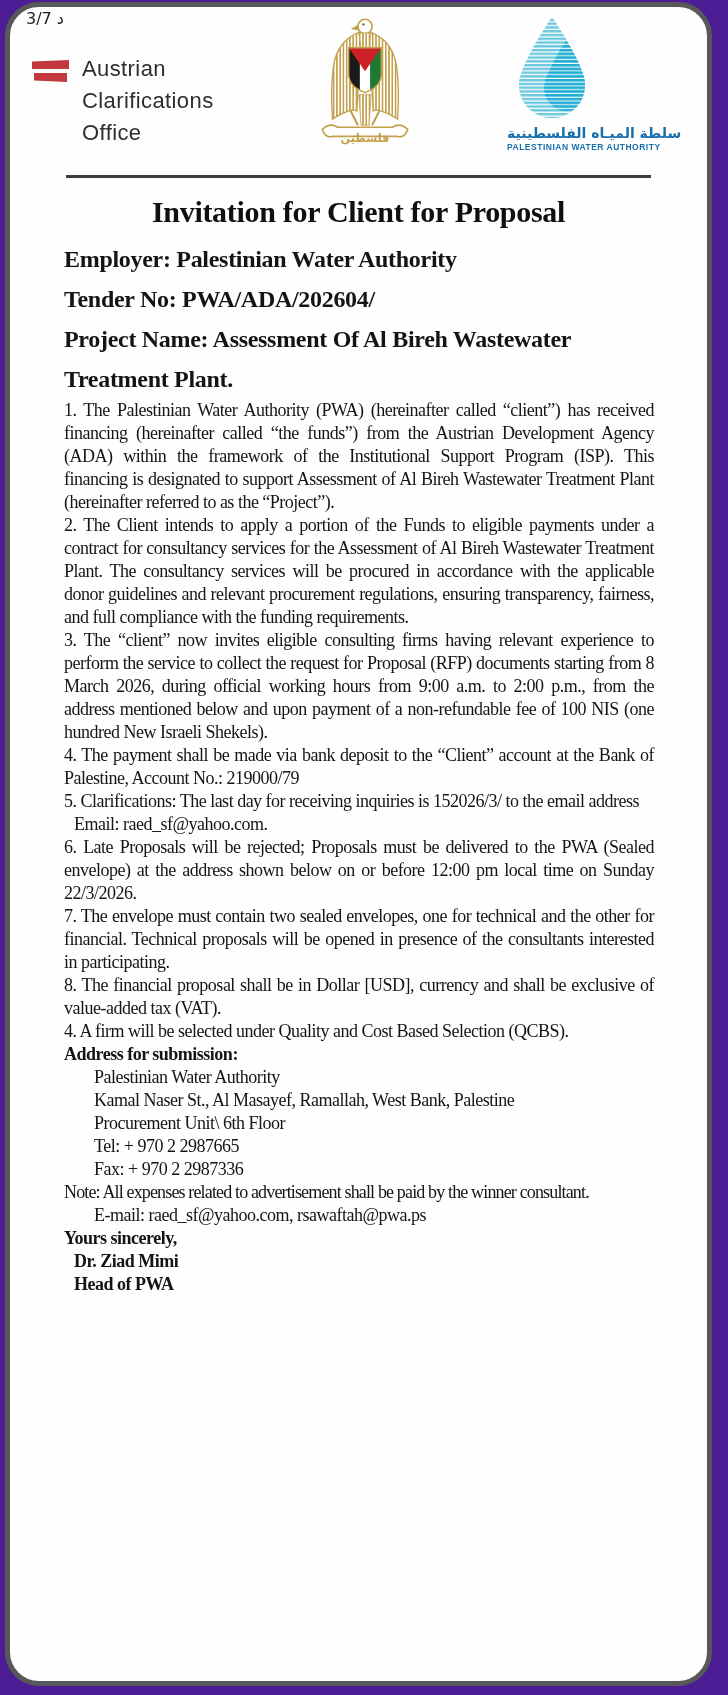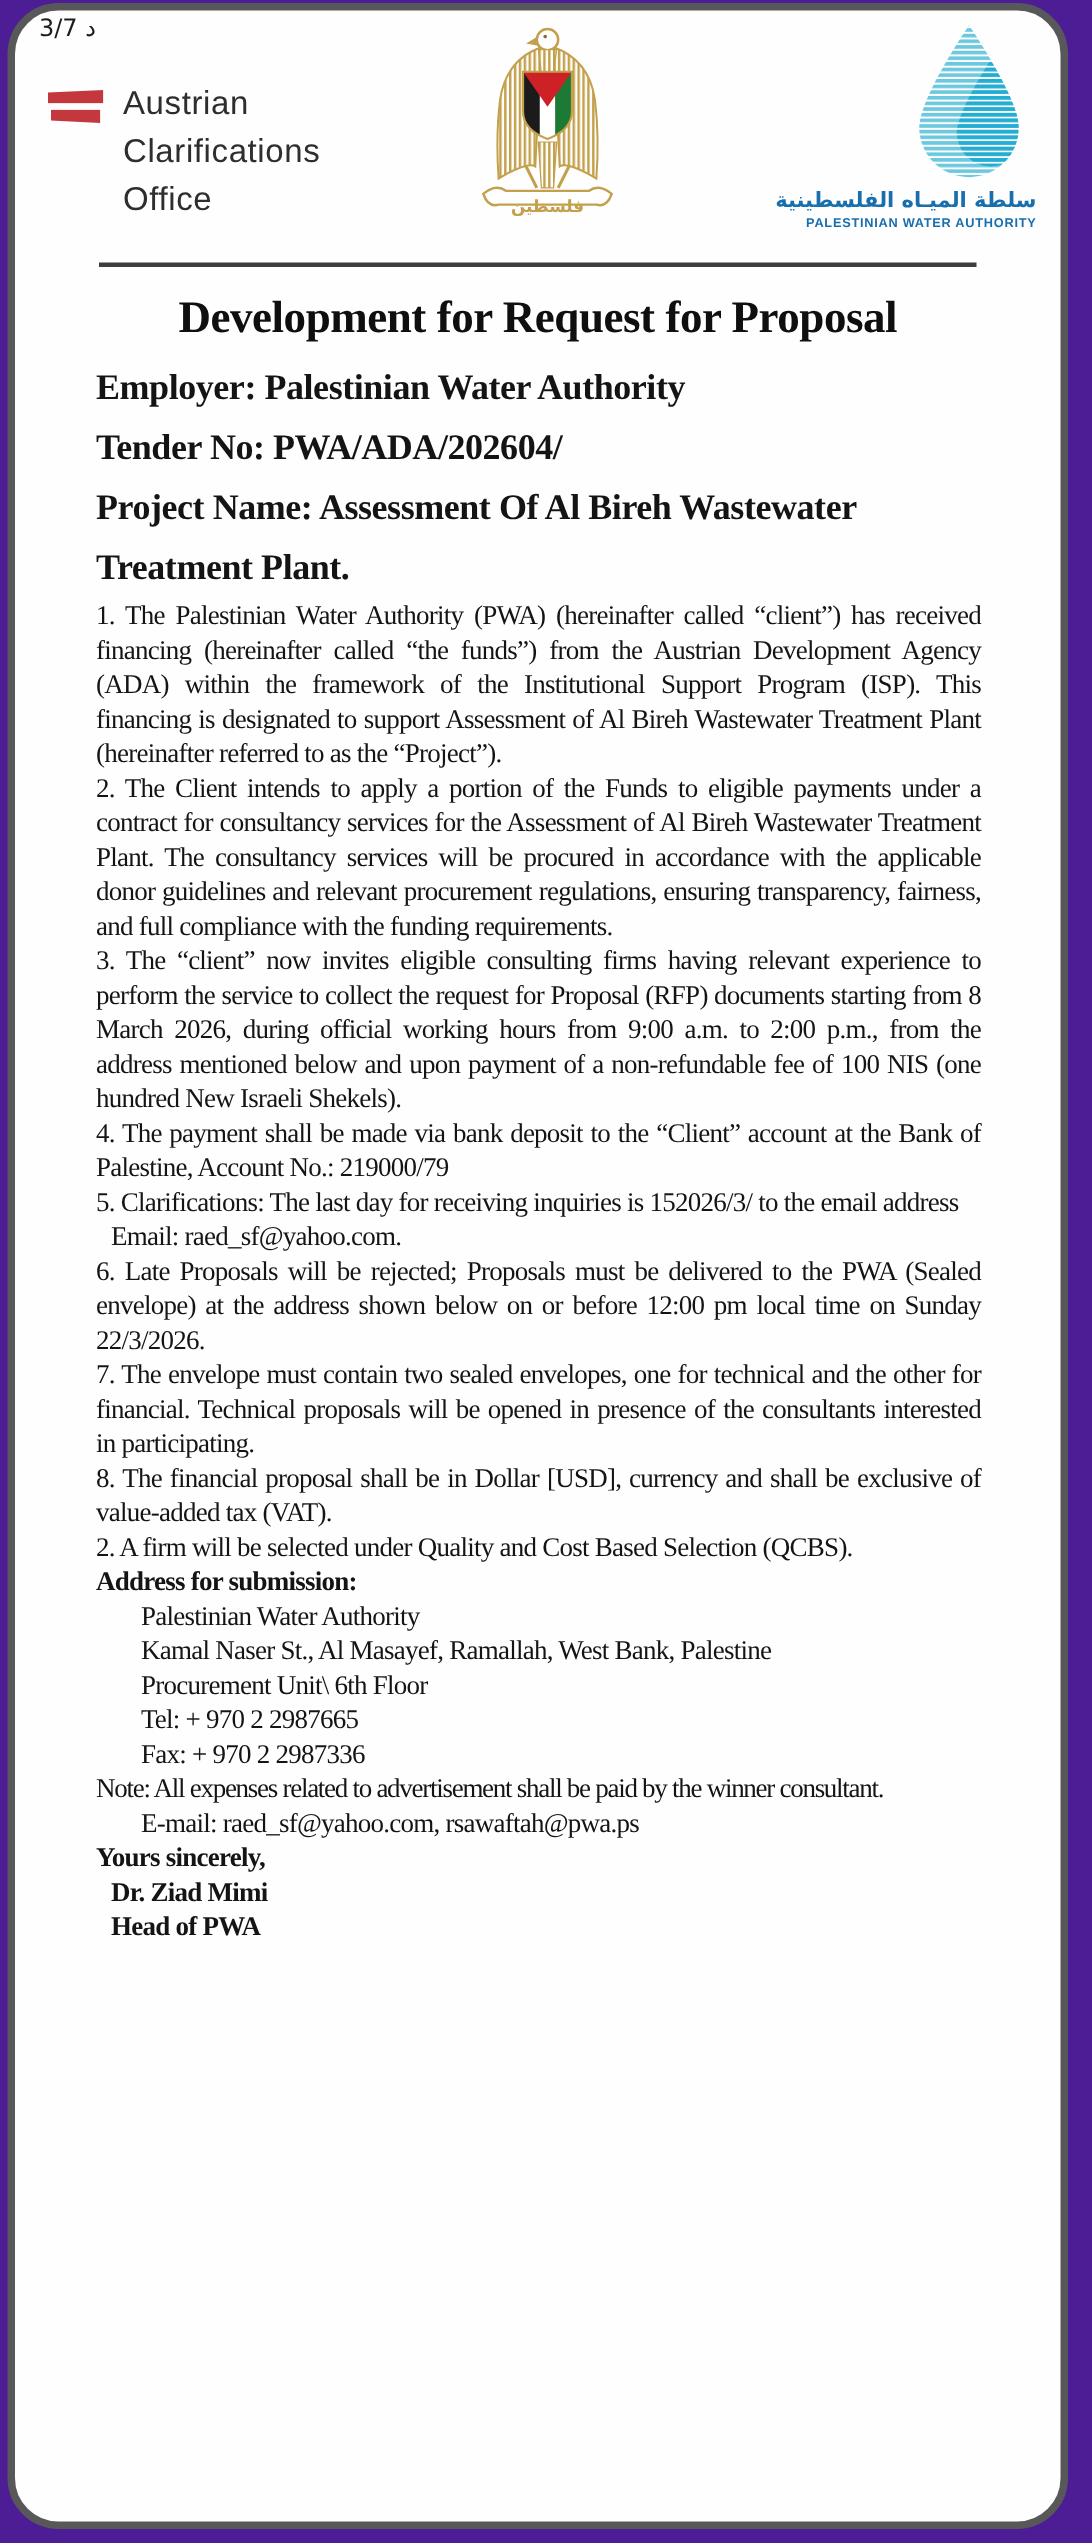--- a/index.html
+++ b/index.html
@@ -22,21 +22,21 @@
                font-family:"DejaVu Sans","Liberation Serif",serif;}
   .masthead{position:absolute;top:0;left:0;right:0;height:168px;}
   .austrian{position:absolute;left:22px;top:46px;display:flex;gap:13px;justify-content:flex-end;}
   .aflag{display:flex;flex-direction:column;gap:4px;margin-top:7px;}
   .aflag .bar{height:9px;background:var(--austrian-red);}
   .aflag .bar1{width:37px;clip-path:polygon(0 18%,100% 0,100% 100%,0 100%);}
   .aflag .bar2{width:33px;margin-left:2px;clip-path:polygon(0 0,100% 0,100% 100%,0 82%);}
   .austrian-text{font-family:"Liberation Sans",sans-serif;font-size:22px;line-height:32px;
                  color:#2e2e2e;font-weight:500;letter-spacing:.4px;}
   .emblem{position:absolute;left:300px;top:6px;}
-  .pwa{position:absolute;right:16px;top:8px;width:184px;text-align:right;}
+  .pwa{position:absolute;right:16px;top:8px;width:184px;text-align:left;}
   .pwa-ar{margin-top:2px;font-family:"DejaVu Sans",sans-serif;font-weight:700;font-size:14px;
           color:var(--pwa-blue);line-height:17px;}
   .pwa-en{font-family:"Liberation Sans",sans-serif;font-weight:700;font-size:8.5px;
           letter-spacing:.5px;color:var(--pwa-blue);line-height:11px;}
   .rule{position:absolute;top:168px;left:56px;right:56px;height:3px;background:#3d3d3d;}
   .doc-title{position:absolute;top:184px;left:0;right:0;margin:0;text-align:center;
              font-family:"Liberation Serif",serif;font-weight:700;font-size:30px;line-height:42px;
              letter-spacing:-.3px;color:#0f0f0f;}
   .content{position:absolute;top:232px;left:54px;width:590px;}
   .content p{margin:0;}
@@ -119,36 +119,36 @@
             <path d="M66,28 C66,28 41,66 41,82 a25,25 0 0 0 50,0 C91,66 66,28 66,28 Z" fill="url(#ws2)"></path>
           </g>
         </svg>
         <div class="pwa-ar">سلطة الميـاه الفلسطينية</div>
         <div class="pwa-en">PALESTINIAN WATER AUTHORITY</div>
       </div>
     </header>
 
     <div class="rule"></div>
 
-    <h1 class="doc-title">Development for Request for Proposal</h1>
+    <h1 class="doc-title">Invitation for Client for Proposal</h1>
 
     <div class="content">
         <p class="p m">Employer: Palestinian Water Authority</p>
         <p class="p m">Tender No: PWA/ADA/202604/</p>
         <p class="p m">Project Name: Assessment Of Al Bireh Wastewater Treatment Plant.</p>
         <p class="p j">1. The Palestinian Water Authority (PWA) (hereinafter called “client”) has received financing (hereinafter called “the funds”) from the Austrian Development Agency (ADA) within the framework of the Institutional Support Program (ISP). This financing is designated to support Assessment of Al Bireh Wastewater Treatment Plant (hereinafter referred to as the “Project”).</p>
         <p class="p j">2. The Client intends to apply a portion of the Funds to eligible payments under a contract for consultancy services for the Assessment of Al Bireh Wastewater Treatment Plant. The consultancy services will be procured in accordance with the applicable donor guidelines and relevant procurement regulations, ensuring transparency, fairness, and full compliance with the funding requirements.</p>
         <p class="p j">3. The “client” now invites eligible consulting firms having relevant experience to perform the service to collect the request for Proposal (RFP) documents starting from 8 March 2026, during official working hours from 9:00 a.m. to 2:00 p.m., from the address mentioned below and upon payment of a non-refundable fee of 100 NIS (one hundred New Israeli Shekels).</p>
         <p class="p j">4. The payment shall be made via bank deposit to the “Client” account at the Bank of Palestine, Account No.: 219000/79</p>
         <p class="p j">5. Clarifications: The last day for receiving inquiries is 152026/3/ to the email address</p>
         <p class="p ind1">Email: raed_sf@yahoo.com.</p>
         <p class="p j">6. Late Proposals will be rejected; Proposals must be delivered to the PWA (Sealed envelope) at the address shown below on or before 12:00 pm local time on Sunday 22/3/2026.</p>
         <p class="p j">7.  The envelope must contain two sealed envelopes, one for technical and the other for financial. Technical proposals will be opened in presence of the consultants interested in participating.</p>
         <p class="p j">8. The financial proposal shall be in Dollar [USD], currency and shall be exclusive of value-added tax (VAT).</p>
-        <p class="p">2. A firm will be selected under Quality and Cost Based Selection (QCBS).</p>
+        <p class="p">4. A firm will be selected under Quality and Cost Based Selection (QCBS).</p>
         <p class="p b">Address for submission:</p>
         <p class="p ind2">Palestinian Water Authority</p>
         <p class="p ind2">Kamal Naser St., Al Masayef, Ramallah, West Bank, Palestine</p>
         <p class="p ind2">Procurement Unit\ 6th Floor</p>
         <p class="p ind2">Tel: + 970 2 2987665</p>
         <p class="p ind2">Fax:  + 970 2 2987336</p>
         <p class="p fit">Note: All expenses related to advertisement shall be paid by the winner consultant.</p>
         <p class="p ind2">E-mail: raed_sf@yahoo.com, rsawaftah@pwa.ps</p>
         <p class="p b">Yours sincerely,</p>
         <p class="p b ind1">Dr. Ziad Mimi</p>

